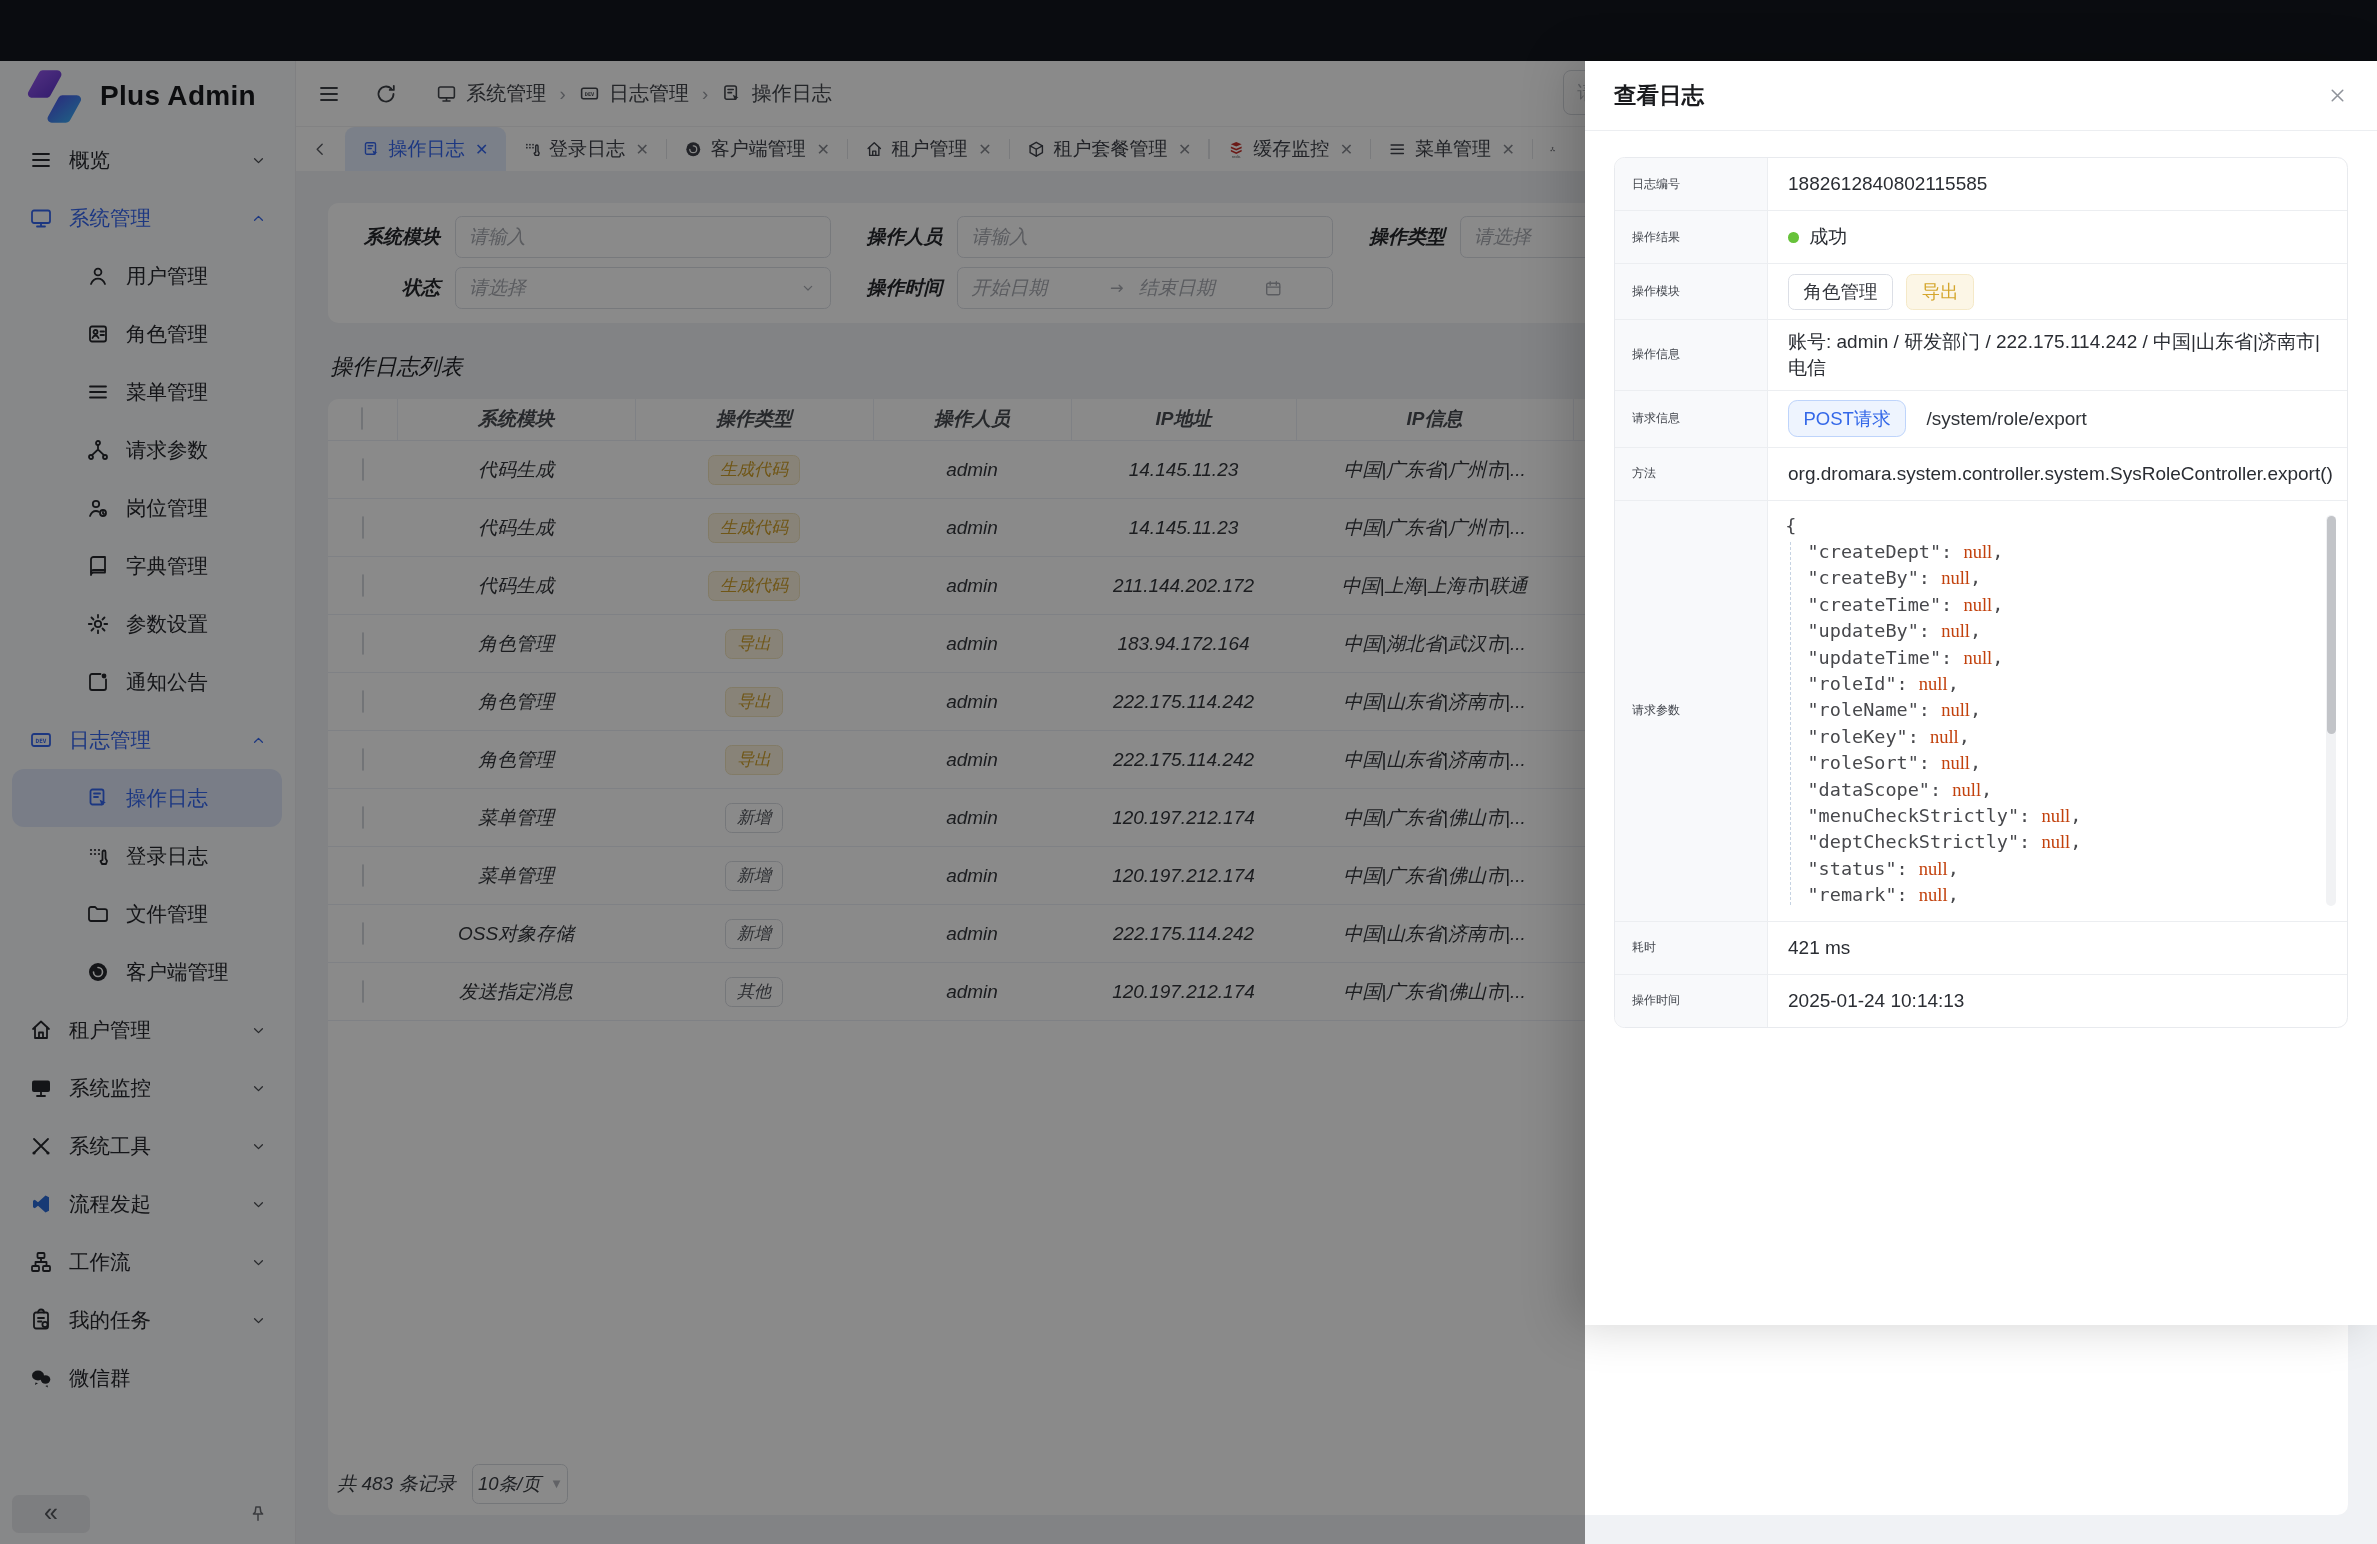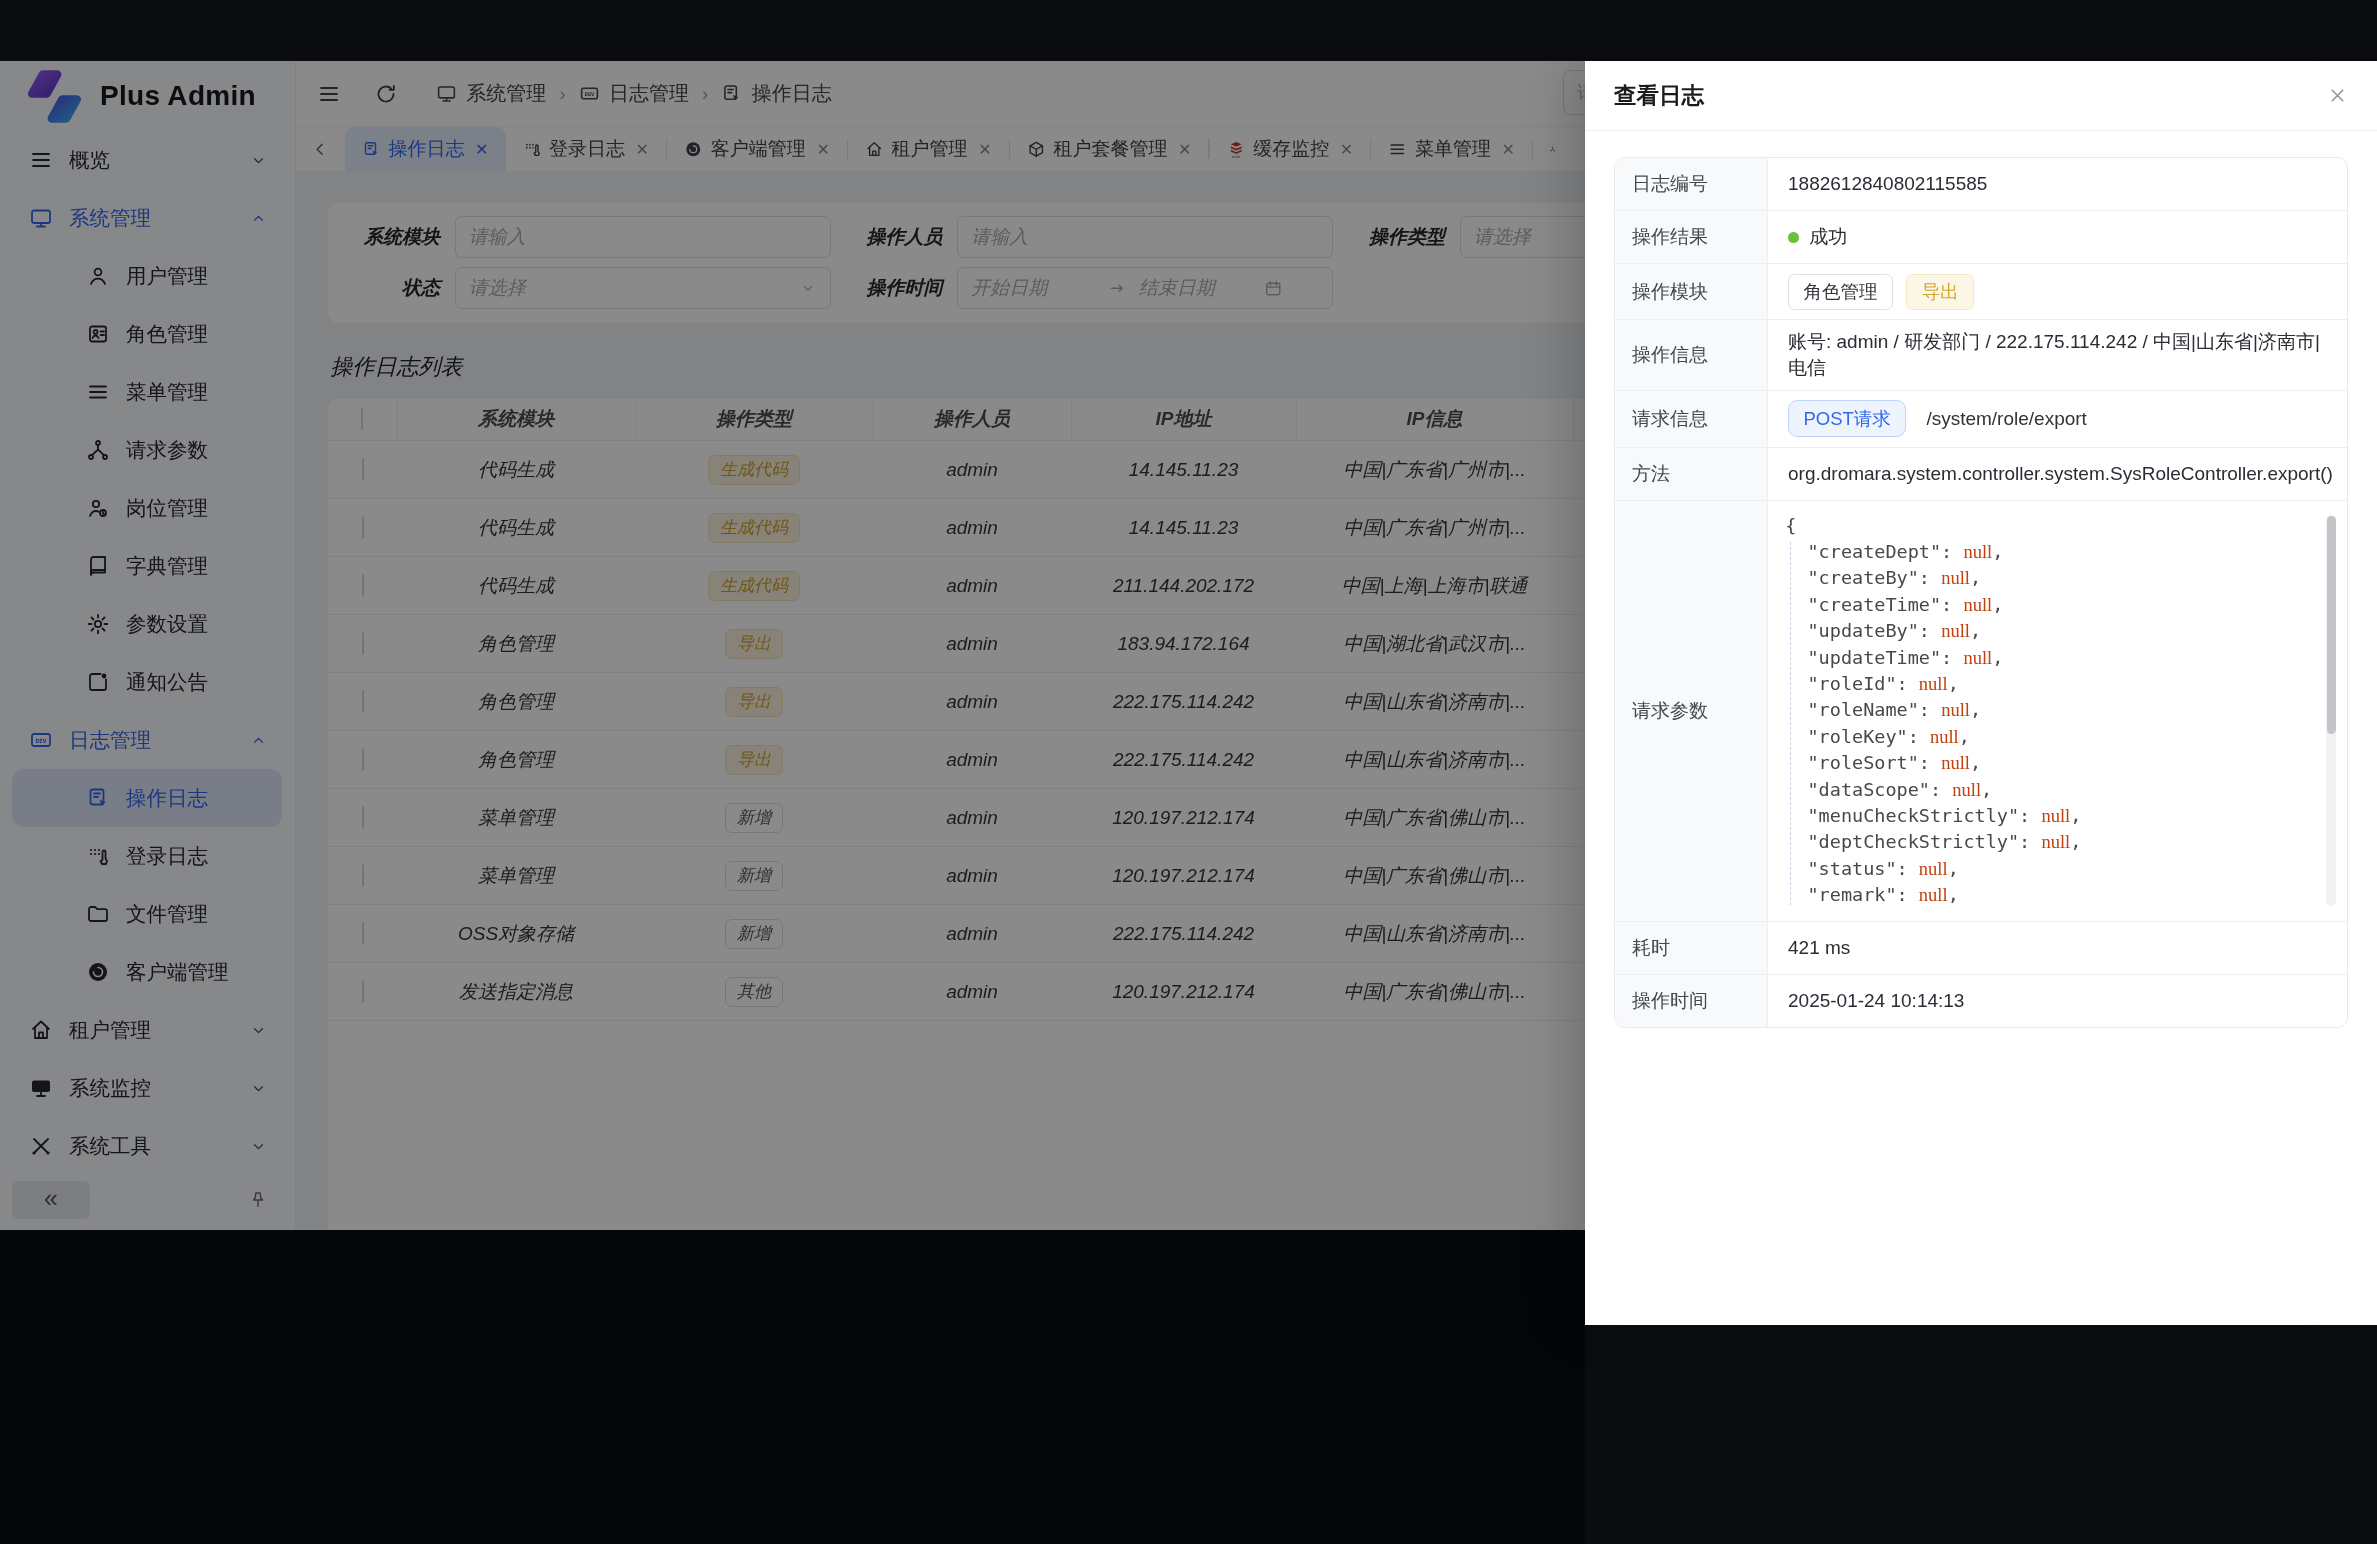--- a/index.html
+++ b/index.html
@@ -1,19 +1,19 @@
 <!DOCTYPE html>
 <html style="font-size:10.6px"><head>
 <meta charset="utf-8">
 <style>
   * { box-sizing: border-box; margin: 0; padding: 0; }
   html,body { width:2377px; height:1544px; overflow:hidden; background:#0a0c10;
     font-family:"Liberation Sans","DejaVu Sans",sans-serif; }
   .topbar { position:absolute; left:0; top:0; width:2377px; height:61px; background:#0a0c10; }
-  .app { position:absolute; left:0; top:61px; width:2377px; height:1169px; display:flex; background:#f0f2f5; }
+  .app { position:absolute; left:0; top:61px; width:2377px; height:1483px; display:flex; background:#f0f2f5; }
 
   
   .sidebar { width:296px; height:100%; background:#fafbfd; position:relative; flex:0 0 296px; border-right:0.7px solid #ededf0; }
   .logo-row { height:70px; display:flex; align-items:center; padding-left:22.5px; }
   .logo-mark { width:63px; height:55px; }
   .brand { font-size:28px; font-weight:700; color:#17181c; margin-left:14.5px; letter-spacing:0.3px; }
   .menu { position:absolute; top:70px; left:0; right:0; bottom:63px; overflow:hidden; }
   .menu-item { height:58px; display:flex; align-items:center; margin:0 13.2px 0 12px; border-radius:12px;
     color:#26282d; font-size:20.5px; cursor:pointer; }
   .menu-item .mi-icon { width:24px; height:24px; flex:0 0 24px; display:flex; }
@@ -101,21 +101,21 @@
     box-shadow:-16px 0 46px rgba(0,0,0,0.18); }
   .dw-header { height:70px; display:flex; align-items:center; padding:0 29px; border-bottom:1.3px solid #eceef1; position:relative; }
   .dw-title { font-size:22.5px; font-weight:600; color:#1a1b1e; }
   .dw-close { position:absolute; right:29px; width:21px; height:21px; color:#8f939a; }
   .dw-close svg { width:100%; height:100%; }
   .dw-body { padding:26.4px 29px; }
   .detail { border:1.3px solid #e8eaee; border-radius:10.6px; overflow:hidden; }
   .d-row { display:grid; grid-template-columns:153px 1fr; border-bottom:1.3px solid #eceef1; }
   .d-row:last-child { border-bottom:none; }
   .d-label { background:#f8f9fb; border-right:1.3px solid #eceef1; padding:0 17px; display:flex; align-items:center;
-    font-size:19px; color:#43474e; min-height:52px; }
+    font-size:12px; color:#43474e; min-height:52px; }
   .d-value { padding:9.2px 20px; display:flex; align-items:center; font-size:19px; color:#2a2d33; min-height:52px; }
   .dot { width:10.6px; height:10.6px; border-radius:50%; background:#67c23a; margin-right:10.6px; flex:0 0 10.6px; }
   .dbadge { display:inline-flex; align-items:center; height:36px; padding:0 14.5px; border-radius:6.6px; font-size:18.5px; }
   .dbadge.plain { background:#fff; border:1.3px solid #dcdfe6; color:#33363c; }
   .dbadge.warning { background:#fcf6e6; border:1.3px solid #f5e9c8; color:#d4a62c; margin-left:13.2px; }
   .post-badge { display:inline-flex; align-items:center; height:37px; padding:0 14.5px; border-radius:9.2px;
     background:#eef4fe; border:1.3px solid #bed4fb; color:#3468e8; font-size:18.5px; font-weight:500; }
   .req-url { margin-left:20px; color:#303338; }
   .params-value { align-items:flex-start; padding:12px 10.6px 12px 9.2px; position:relative; }
   .code-area { position:relative; width:100%; }

